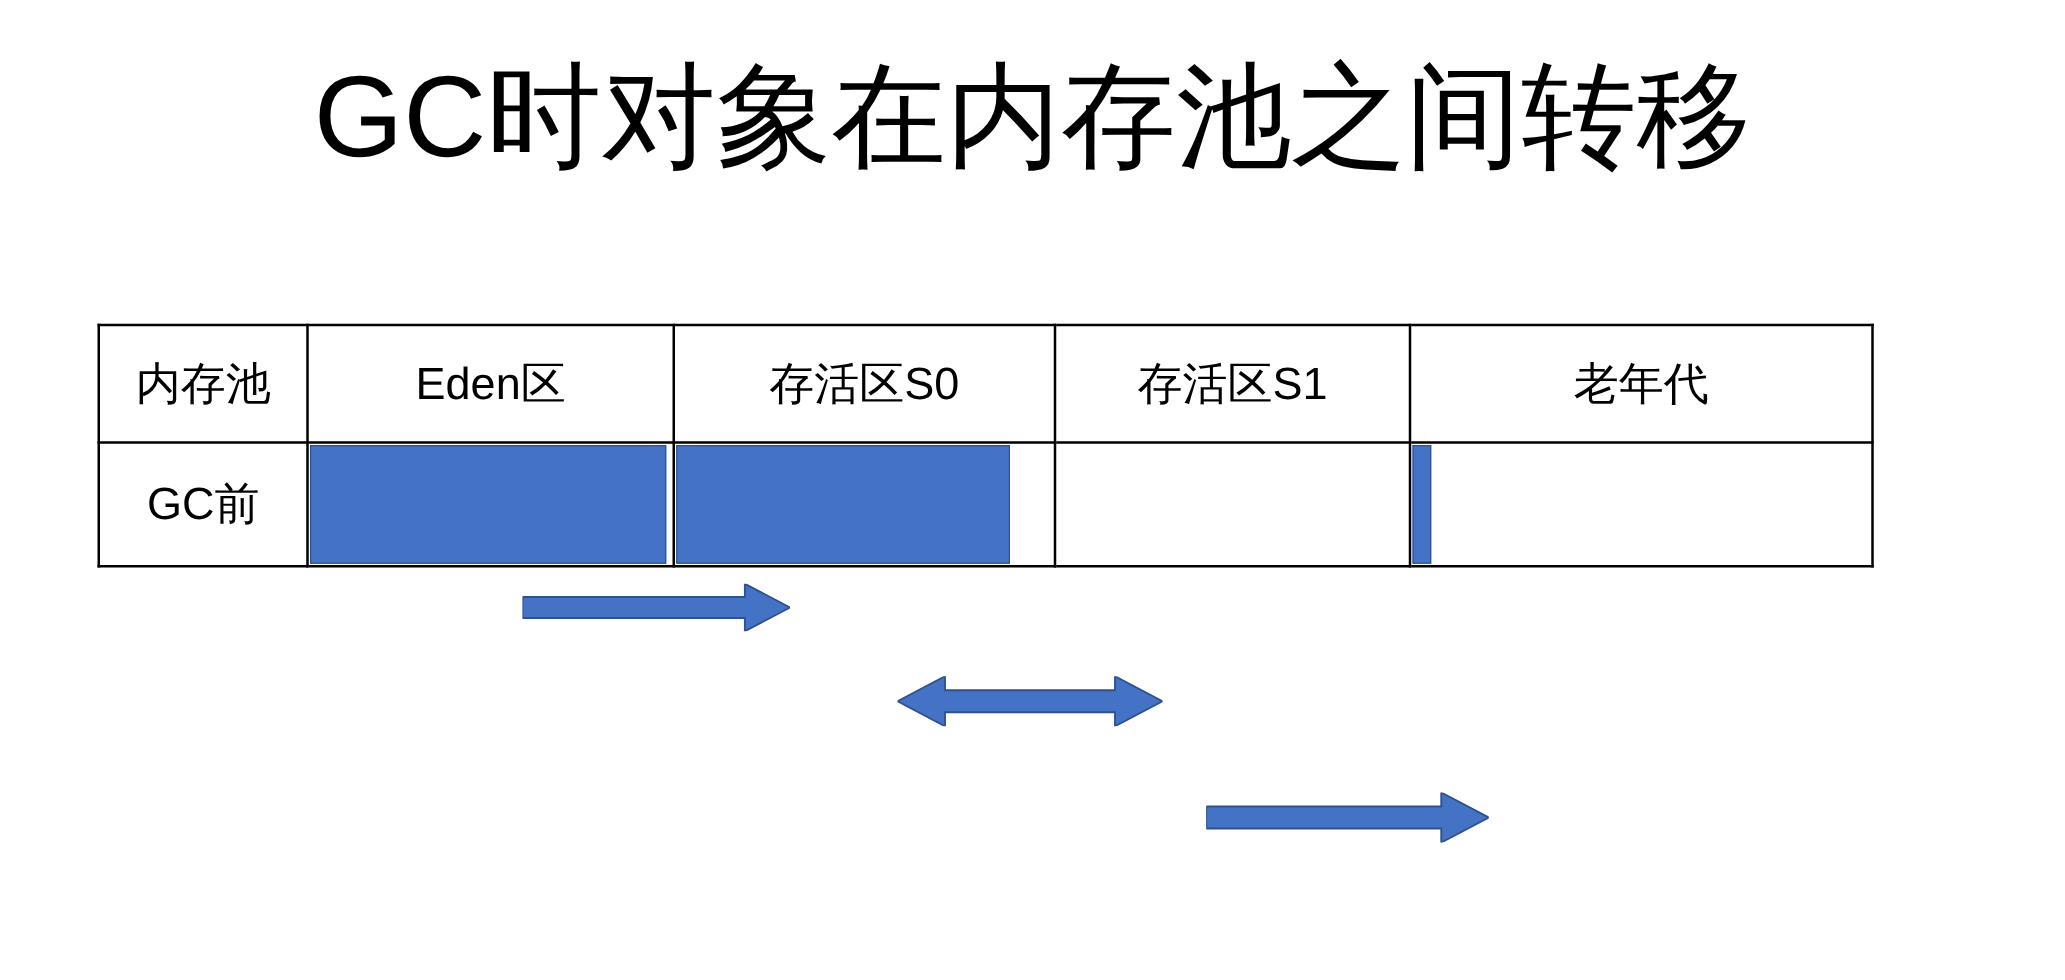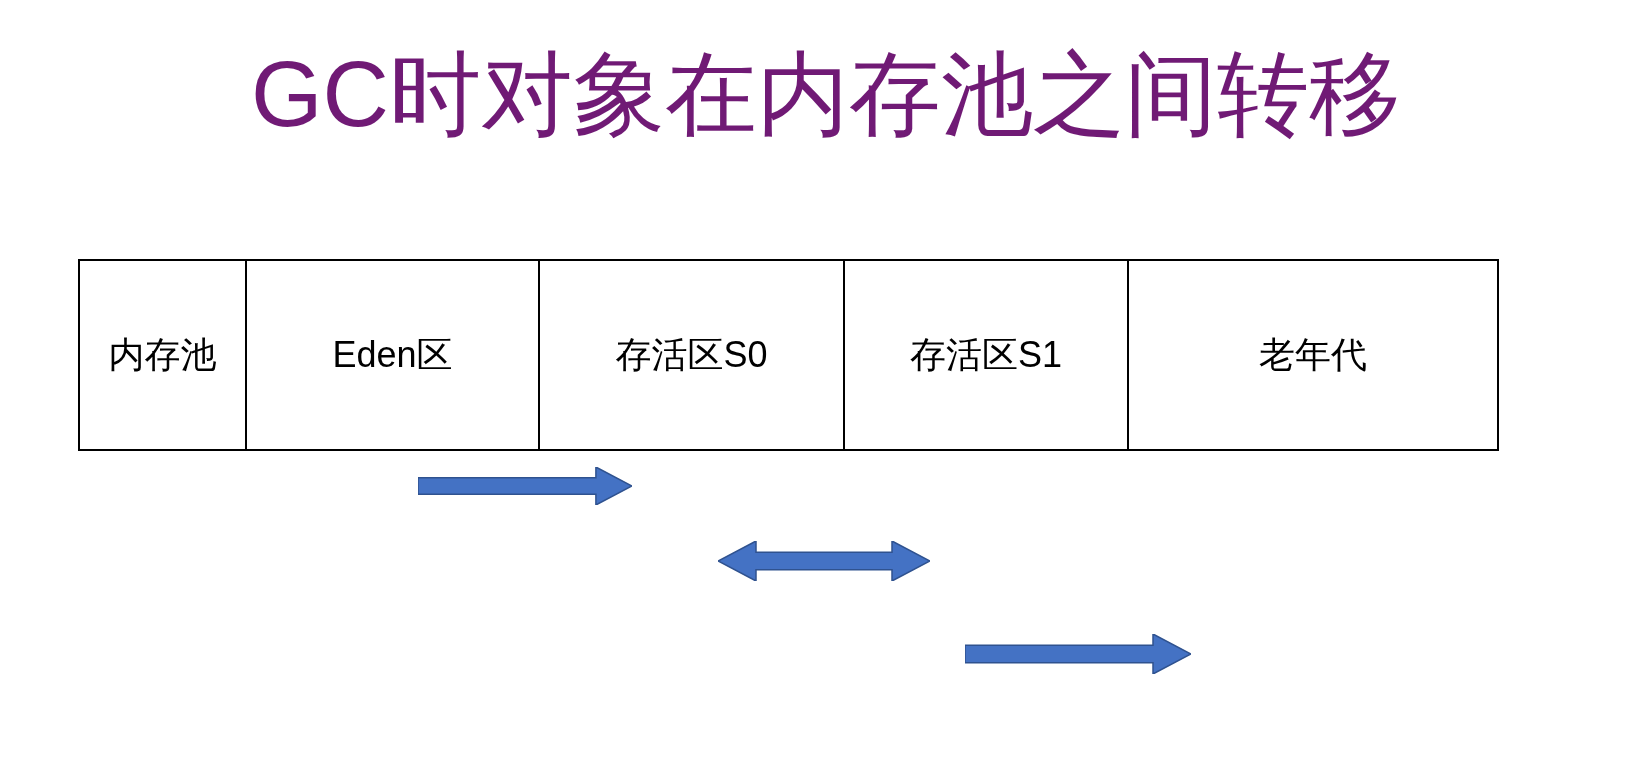--- a/index.html
+++ b/index.html
@@ -20,21 +20,21 @@
   #slide-title {
     position: absolute;
     left: 0;
     top: 42px;
     width: 1652px;
     text-align: center;
     font-size: 92px;
     line-height: 1.15;
     font-weight: 400;
     letter-spacing: 0px;
-    color: #701a75;
+    color: #000000;
     white-space: nowrap;
   }
 
   
   #memory-table {
     position: absolute;
     left: 78px;
     top: 259px;
     width: 1419px;
     height: 192px;
@@ -101,20 +101,43 @@
   <tbody>
 
     <tr class="header-row">
       <td class="cell-label">内存池</td>
       <td class="cell-label">Eden区</td>
       <td class="cell-label">存活区S0</td>
       <td class="cell-label">存活区S1</td>
       <td class="cell-label">老年代</td>
     </tr>
 
+    <tr class="data-row">
+      <td class="cell-label">GC前</td>
+      <td class="bar-cell">
+        <div class="bar-wrap">
+          <div class="bar" style="left: 1px; width: 98%; background: rgb(68, 114, 196); border-color: rgb(47, 82, 143); top: 1px; bottom: 1px;"></div>
+        </div>
+      </td>
+      <td class="bar-cell">
+        <div class="bar-wrap">
+          <div class="bar" style="left: 1px; width: 88%; background: rgb(68, 114, 196); border-color: rgb(47, 82, 143); top: 1px; bottom: 1px;"></div>
+        </div>
+      </td>
+      <td class="bar-cell">
+        <div class="bar-wrap">
+          
+        </div>
+      </td>
+      <td class="bar-cell">
+        <div class="bar-wrap">
+          <div class="bar" style="left: 1px; width: 4%; background: rgb(68, 114, 196); border-color: rgb(47, 82, 143); top: 1px; bottom: 1px;"></div>
+        </div>
+      </td>
+    </tr>
 
   </tbody>
 </table>
 
 <div class="arrow" style="left: 418px; top: 467px; width: 214px; height: 38px;">
     <svg width="214" height="38" viewBox="0 0 214 38">
       <path d="M0,10.64 L177.9,10.64 L177.9,0 L214,19 L177.9,38 L177.9,27.36 L0,27.36 Z" fill="#4472C4" stroke="#2F528F" stroke-width="1.5" stroke-linejoin="miter"></path>
     </svg>
   </div>
 <div class="arrow" style="left: 718px; top: 541px; width: 212px; height: 40px;">

